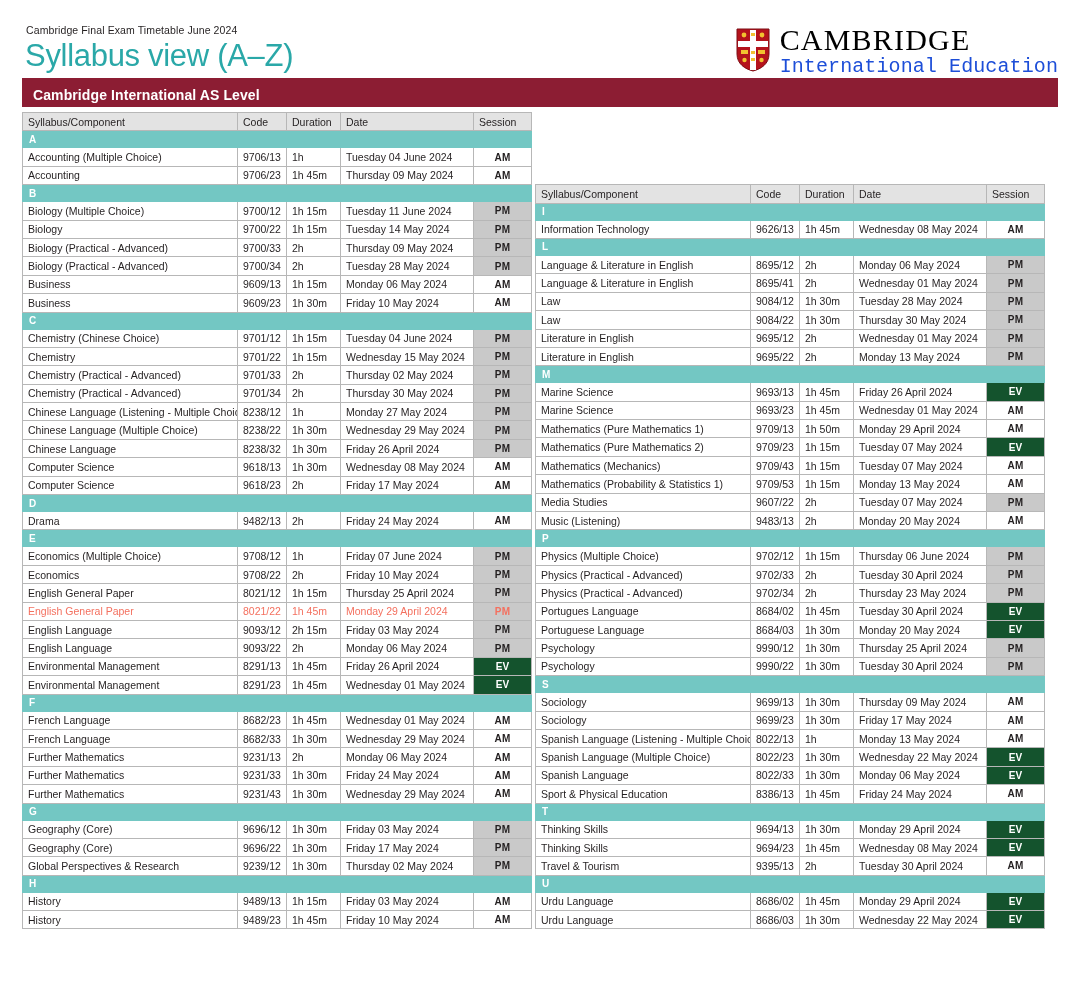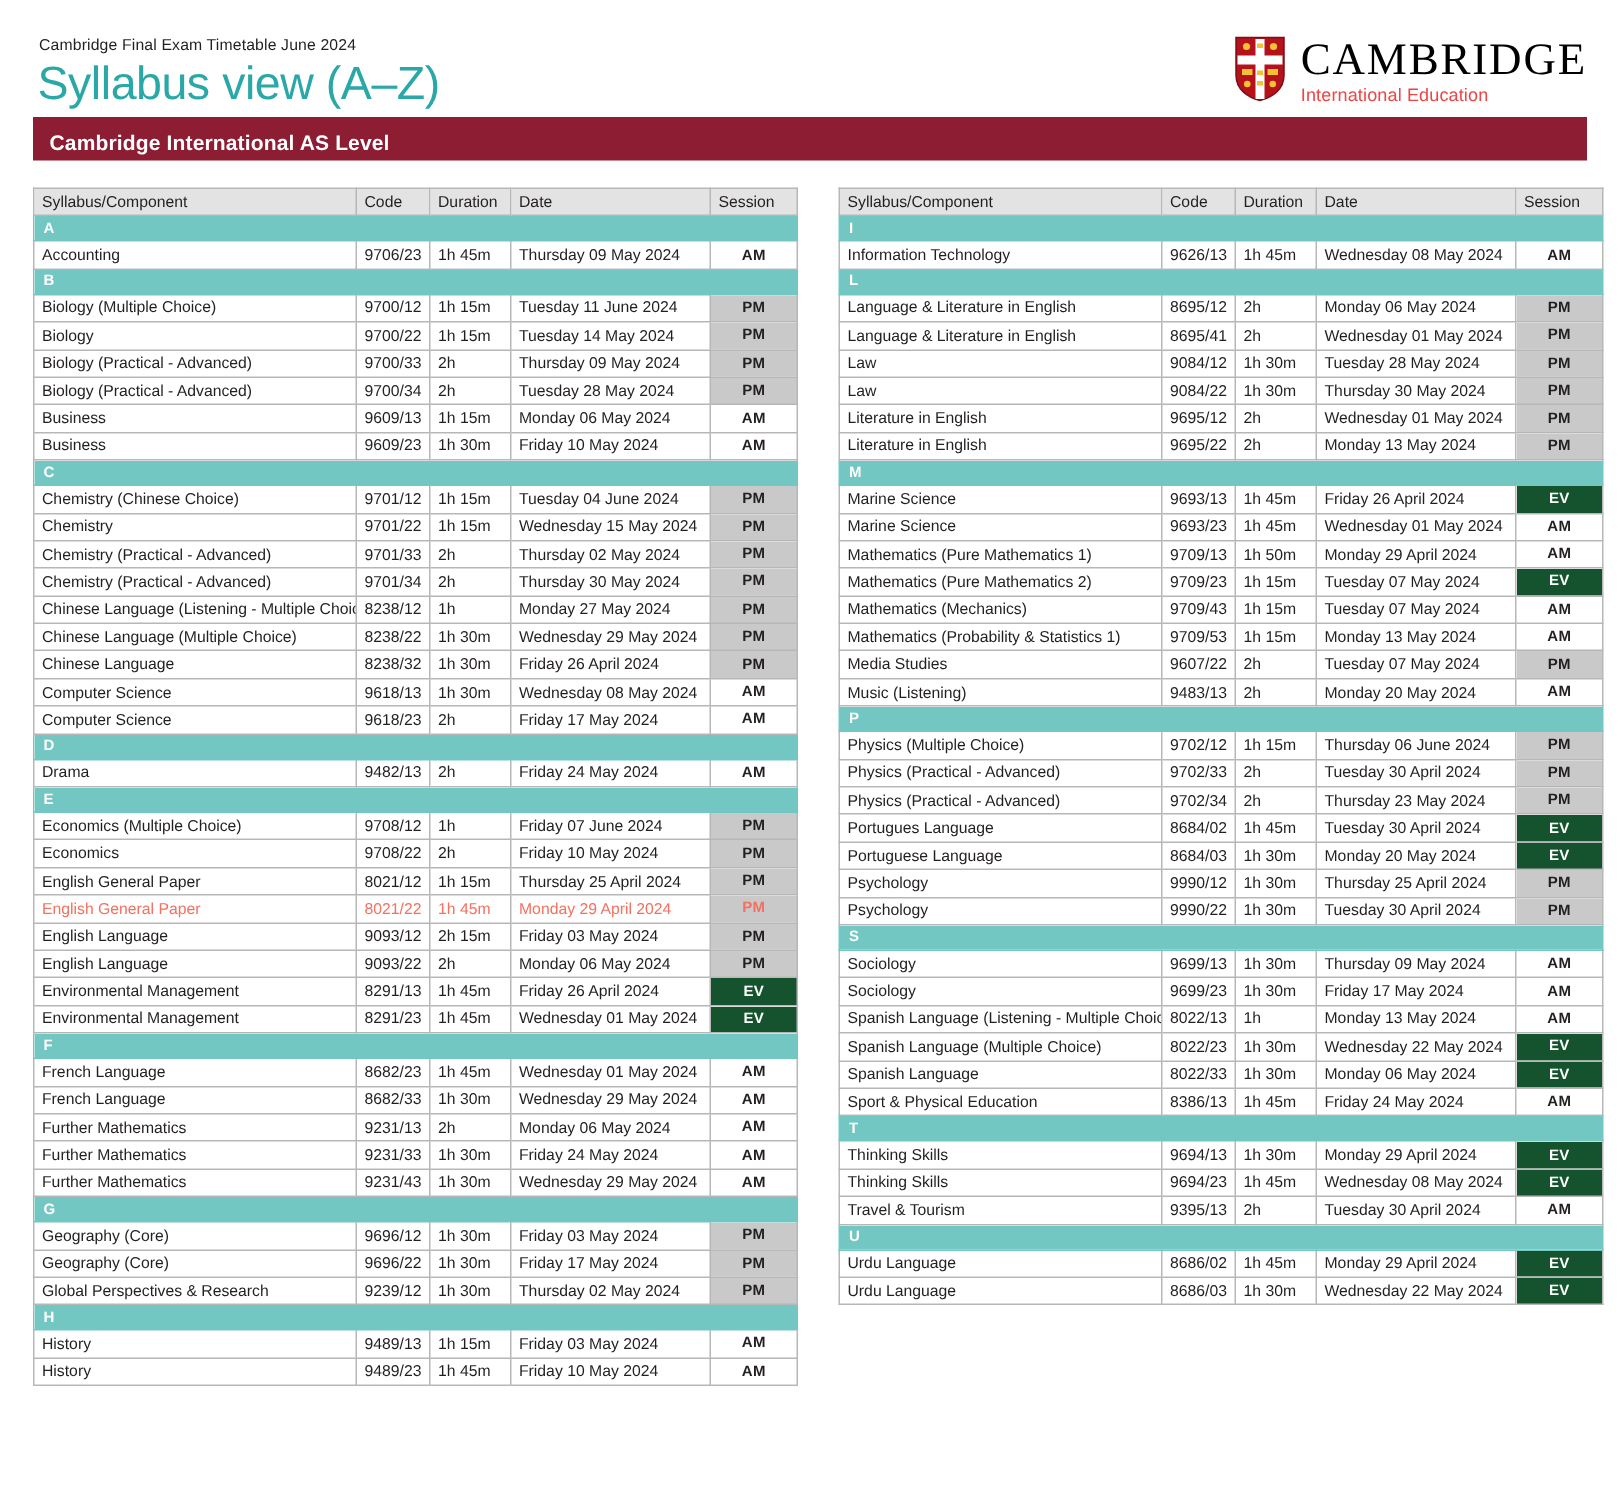--- a/index.html
+++ b/index.html
@@ -59,44 +59,46 @@
   .logo-words { line-height: 1; }
   .logo-cambridge {
     font-family: "Liberation Serif", serif;
     font-size: 30px;
     letter-spacing: 1.2px;
     color: #000;
     display: block;
     line-height: 1.05;
   }
   .logo-sub {
-    font-size: 12px;
-    color: #ef4444;
+    font-size: 20px;
+    color: #1d4ed8;
     display: block;
     letter-spacing: 0.1px;
     margin-top: 1px;
+    font-family: Liberation Mono, monospace;
   }
 
   
   .qual-banner {
     background: #8c1d33;
     color: #ffffff;
     font-size: 14px;
     font-weight: bold;
     padding: 9px 11px 8px 11px;
     box-sizing: border-box;
     height: 29px;
     letter-spacing: 0.1px;
   }
 
   
   .columns {
     display: flex;
-    gap: 28px;
-    margin-top: 18px;
+    gap: 4px;
+    margin-top: 5px;
+    align-items: flex-end;
   }
   .col { width: 509px; }
 
   table.tt {
     width: 100%;
     border-collapse: collapse;
     table-layout: fixed;
     font-size: 10.5px;
   }
   table.tt td, table.tt th {
@@ -208,20 +210,27 @@
             <th class="c-dur">Duration</th>
             <th class="c-date">Date</th>
             <th class="c-sess">Session</th>
           </tr>
         </thead>
         <tbody>
             <tr class="letter-row">
               <td colspan="5">A</td>
             </tr>
             <tr>
+              <td>Accounting (Multiple Choice)</td>
+              <td>9706/13</td>
+              <td>1h</td>
+              <td>Tuesday 04 June 2024</td>
+              <td class="sess am">AM</td>
+            </tr>
+            <tr>
               <td>Accounting</td>
               <td>9706/23</td>
               <td>1h 45m</td>
               <td>Thursday 09 May 2024</td>
               <td class="sess am">AM</td>
             </tr>
             <tr class="letter-row">
               <td colspan="5">B</td>
             </tr>
             <tr>

